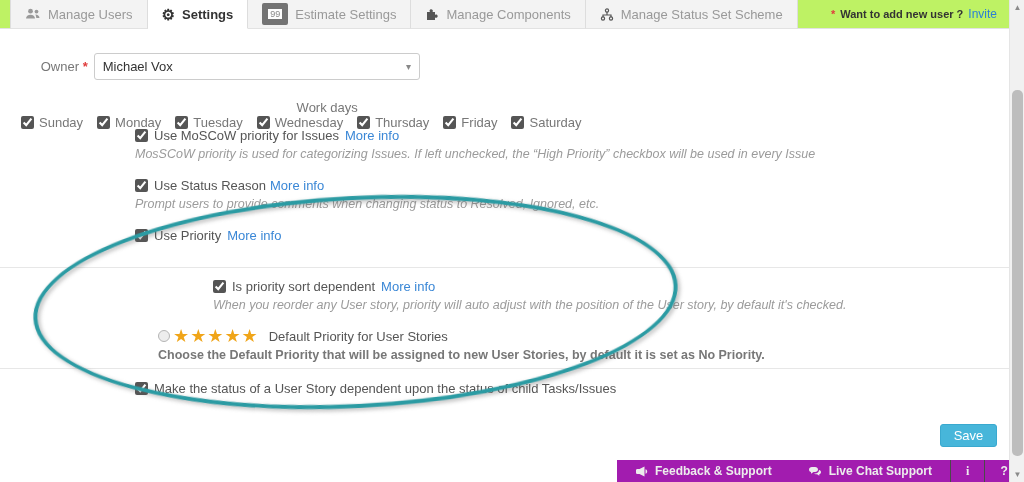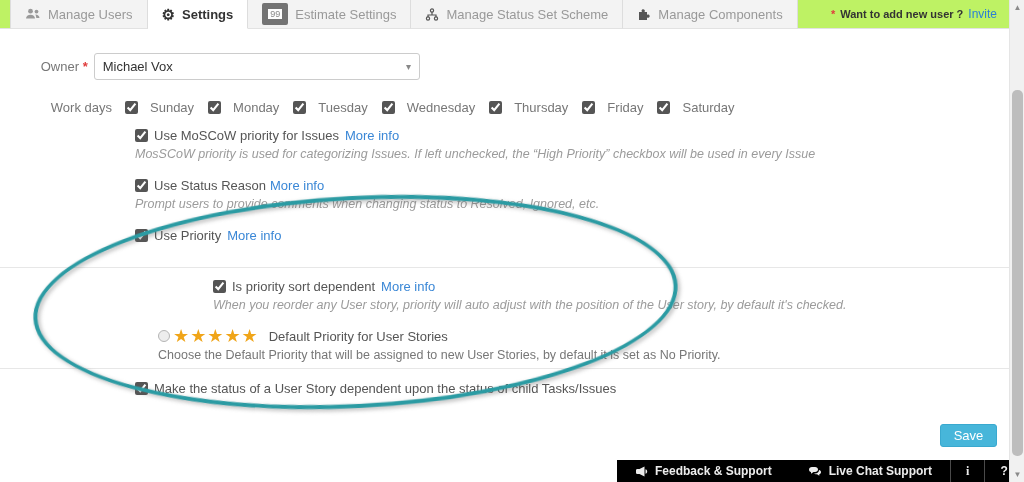--- a/index.html
+++ b/index.html
@@ -43,58 +43,58 @@
 
   .owner-row { top:53px; left:0; width:420px; display:flex; align-items:center; }
   .owner-label { width:95px; text-align:right; }
   .select-box {
     margin-left:6px; width:352px; height:27px; border:1px solid #ccc; border-radius:3px;
     background:#fff; display:flex; align-items:center; padding:0 8px;
     font-size:13px; color:#333; cursor:pointer;
   }
   .select-caret { margin-left:auto; color:#888; font-size:10px; }
 
-  .workdays-row { top:100px; left:0; display:flex; align-items:center; }
+  .workdays-row { top:100px; left:8px; display:flex; align-items:center;flex-direction:column; }
   .workdays-label { width:112px; text-align:right; }
   .day-list { display:flex; margin-left:13px; }
-  .day-item { display:flex; align-items:center; gap:12px; margin-right:14px; font-size:13px; color:#777; }
+  .day-item { display:flex; align-items:center; gap:5px; margin-right:14px; font-size:13px; color:#777; }
 
   input[type="checkbox"] { width:13px; height:13px; accent-color:#555; cursor:pointer; }
 
   .setting-block { position:absolute; left:135px; }
   .setting-title { display:flex; align-items:center; gap:6px; font-size:13px; color:#555; }
   .setting-title .lbl { color:#555; }
   .more-info { color:#3a87d6; font-size:13px; text-decoration:none; cursor:pointer; }
   .more-info.nogap { margin-left:-2px; }
   .setting-desc { margin-top:4px; font-size:12.5px; font-style:italic; color:#9b9b9b; }
 
   .divider { position:absolute; left:0; width:1009px; border-top:1px solid #e7e7e7; }
 
   .stars-block { position:absolute; left:158px; }
   .stars-line { display:flex; align-items:center; }
   .no-priority-circle {
     width:12px; height:12px; border-radius:50%;
     border:1px solid #b5b5b5; background:#ededed; cursor:pointer; flex:0 0 auto;
   }
   .stars { color:#f0a519; font-size:18px; letter-spacing:1px; margin-left:3px; cursor:pointer; line-height:1; }
   .stars-label { margin-left:10px; font-size:13px; color:#555; }
-  .stars-desc { margin-top:3px; font-size:12.5px; color:#777; }
+  .stars-desc { margin-top:3px; font-size:12.5px; color:#777;font-weight:bold; }
 
   
   .save-btn {
     position:absolute; top:424px; left:940px; width:57px; height:23px;
     background:#47b6da; border:1px solid #3aa9cf; border-radius:3px;
     color:#fff; font-size:13px; display:flex; align-items:center; justify-content:center;
     cursor:pointer; font-family:"Liberation Sans", sans-serif;
   }
 
   
   .footer-bar {
     position:absolute; top:460px; left:617px; right:15px; height:22px;
-    background:#000000; display:flex; align-items:stretch; color:#ececec;
+    background:#a21caf; display:flex; align-items:stretch; color:#ececec;
   }
   .footer-btn {
     display:flex; align-items:center; gap:7px; font-size:12px; font-weight:bold;
     padding:0 18px; cursor:pointer; white-space:nowrap;
   }
   .footer-btn.square { padding:0 15px; border-left:1px solid #4a4a4a; font-size:12px; }
   .footer-spacer { flex:1; }
   .footer-icon { display:inline-flex; }
 
   
@@ -149,40 +149,40 @@
     </div>
 
     <div class="tab">
       <span class="ticon badge99">99</span>
       <span>Estimate Settings</span>
     </div>
 
     <div class="tab">
       <span class="ticon">
         <svg width="14" height="13" viewBox="0 0 14 13">
+            <path fill="#555" d="M2 4h3c-.6-.8-.6-1.6 0-2.2C5.8 1 7 1.2 7.6 2c.4.6.3 1.4-.1 2H10v3c.8-.6 1.6-.6 2.2 0 .8.8.6 2-.2 2.6-.6.4-1.4.3-2-.1V12H2z"></path>
+          </svg>
+      </span>
+      <span>Manage Components</span>
+    </div>
+
+    <div class="tab">
+      <span class="ticon">
+        <svg width="14" height="13" viewBox="0 0 14 13">
             <g fill="none" stroke="#555" stroke-width="1.2">
               <circle cx="7" cy="2.5" r="1.6"></circle>
               <circle cx="3" cy="10.5" r="1.6"></circle>
               <circle cx="11" cy="10.5" r="1.6"></circle>
               <path d="M7 4v3M7 7H3v2M7 7h4v2"></path>
             </g>
           </svg>
       </span>
       <span>Manage Status Set Scheme</span>
     </div>
 
-    <div class="tab">
-      <span class="ticon">
-        <svg width="14" height="13" viewBox="0 0 14 13">
-            <path fill="#555" d="M2 4h3c-.6-.8-.6-1.6 0-2.2C5.8 1 7 1.2 7.6 2c.4.6.3 1.4-.1 2H10v3c.8-.6 1.6-.6 2.2 0 .8.8.6 2-.2 2.6-.6.4-1.4.3-2-.1V12H2z"></path>
-          </svg>
-      </span>
-      <span>Manage Components</span>
-    </div>
-
   </div>
 
   <div class="invite-area">
     <span class="req-star">*</span>
     <span class="invite-q">Want to add new user ?</span>
     <a class="invite-link">Invite</a>
   </div>
 </div>
 
 <div class="row-abs owner-row">

